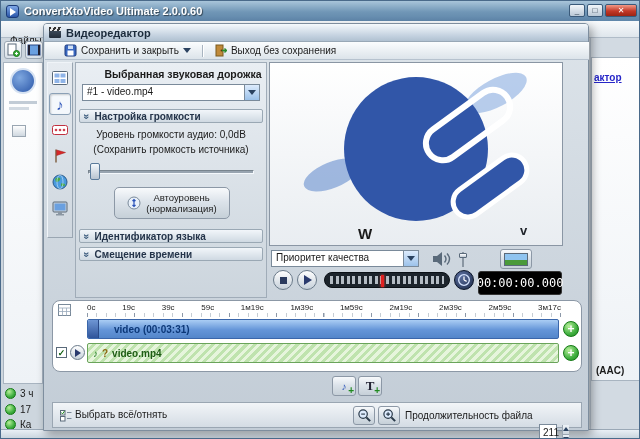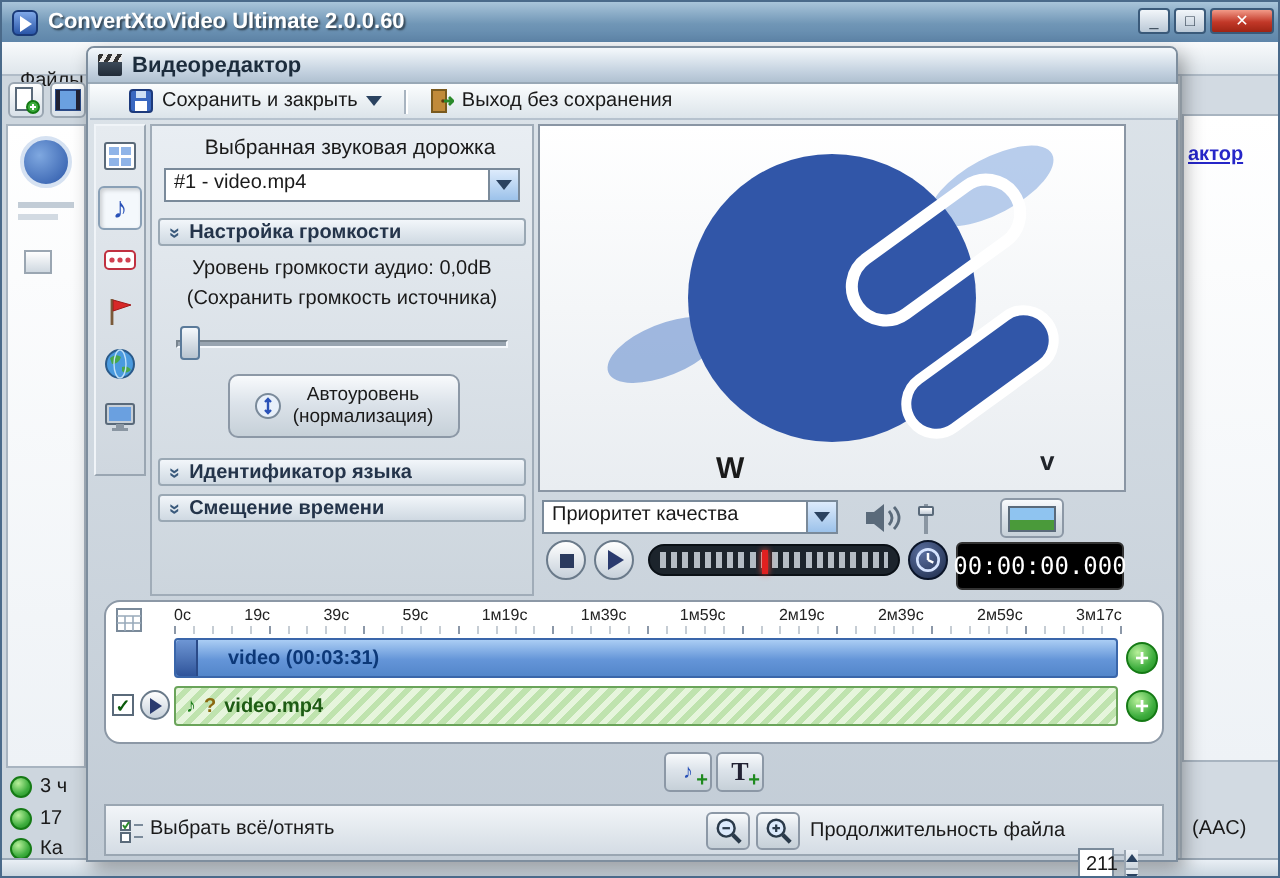--- a/index.html
+++ b/index.html
@@ -166,21 +166,21 @@
     <span>17</span>
   </div>
   <div class="a flex" style="left:4px;top:418px;gap:4px;">
     <span class="stat-ic"></span>
     <span>Ка</span>
   </div>
 
   <div class="a" style="left:589px;top:37px;width:51px;height:391px;background:#d2dae2;border-left:1px solid #b4c0cc;"></div>
   <div class="a panel-white" style="left:590px;top:56px;width:49px;height:324px;"></div>
   <a class="a link" style="left:593px;top:71px;">актор</a>
-  <span class="a" style="left:595px;top:364px;font-weight:normal;margin-top:44px;">(AAC)</span>
+  <span class="a" style="left:595px;top:364px;font-weight:bold;">(AAC)</span>
 
   <div class="a bottom-strip"></div>
 
   <div class="a dialog">
 
     <div class="a dlg-title">
       <span class="clapper"></span>
       <span>Видеоредактор</span>
     </div>
 
@@ -244,21 +244,21 @@
         <svg width="18" height="18" viewBox="0 0 18 18">
           <rect x="2" y="3" width="14" height="10" rx="1" fill="#c8d0d8" stroke="#5a6a7a"></rect>
           <rect x="3.5" y="4.5" width="11" height="7" fill="#6aa0e0"></rect>
           <rect x="7" y="13" width="4" height="2" fill="#8a96a2"></rect>
             <rect x="5" y="15" width="8" height="1.5" fill="#8a96a2"></rect>
         </svg>
       </div>
     </div>
 
     <div class="a settings">
-      <div class="a nowrap" style="left:4px;top:5px;width:190px;text-align:center;font-weight:normal;font-size:10.5px;">Выбранная звуковая дорожка</div>
+      <div class="a nowrap" style="left:12px;top:5px;width:190px;text-align:center;font-weight:bold;font-size:10.5px;">Выбранная звуковая дорожка</div>
 
       <div class="a combo" style="left:6px;top:21px;width:178px;height:17px;">
         <span class="txt">#1 - video.mp4</span>
         <span class="cbtn">
             <span class="tri-down"></span>
           </span>
       </div>
 
       <div class="a sec-hdr" style="left:3px;top:46px;width:184px;">
         <span class="chev">»</span>

